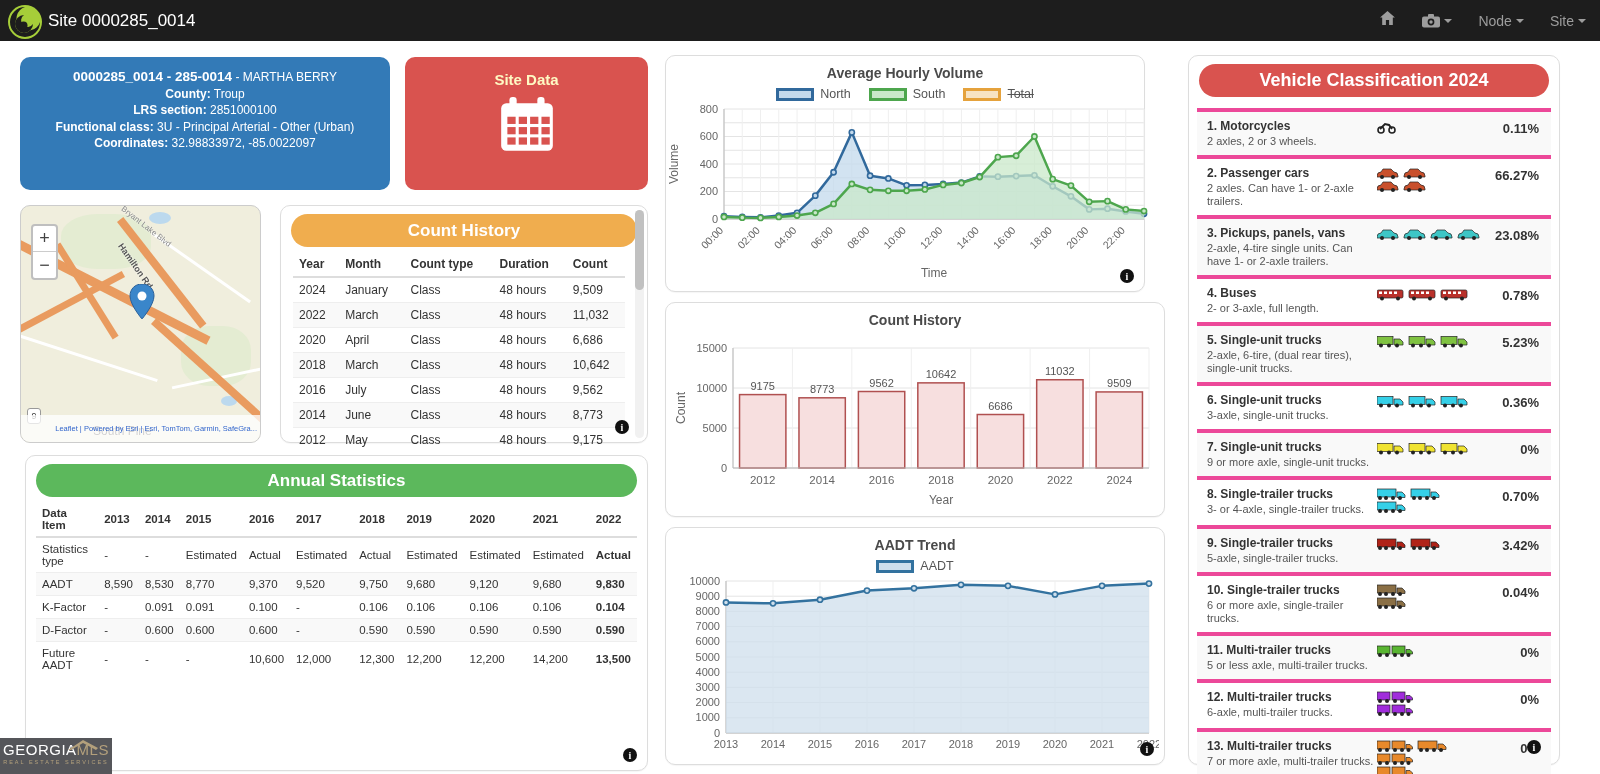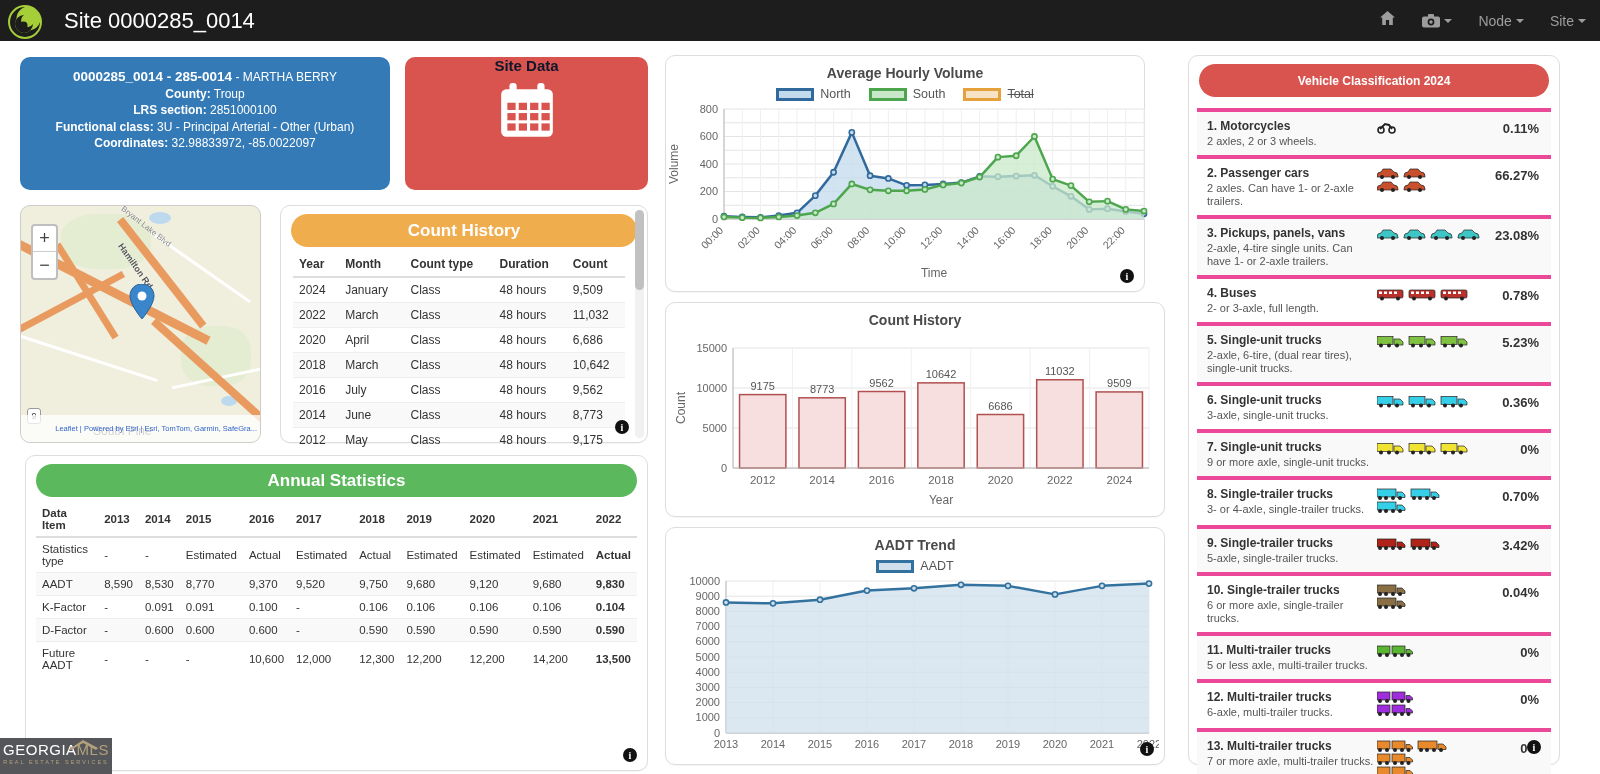--- a/index.html
+++ b/index.html
@@ -2,42 +2,42 @@
 <html><head>
 <meta charset="utf-8">
 <style>
   * { margin:0; padding:0; box-sizing:border-box; }
   html,body { width:1600px; height:774px; background:#fff; font-family:"Liberation Sans", sans-serif; overflow:hidden; }
   #app { position:relative; width:1600px; height:774px; background:#fff; }
 
   
   .navbar { position:absolute; left:0; top:0; width:1600px; height:41px; background:#1d1d1d; display:flex; align-items:center; }
   .nav-logo { width:40px; height:40px; margin-left:8px; }
-  .nav-title { color:#fff; font-size:22px; margin-left:16px; }
+  .nav-title { color:#fff; font-size:17px; margin-left:0; }
   .nav-right { position:absolute; right:14px; top:0; height:41px; display:flex; align-items:center; gap:26px; }
   .nav-btn { color:#9d9d9d; font-size:14px; display:flex; align-items:center; gap:4px; cursor:pointer; }
   .caret { width:0; height:0; border-left:4px solid transparent; border-right:4px solid transparent; border-top:4px solid #9d9d9d; display:inline-block; }
 
   
   .panel { position:absolute; background:#fff; border:1px solid #ddd; border-radius:10px; box-shadow:0 1px 1px rgba(0,0,0,.04); }
   .pill { position:absolute; left:10px; right:10px; top:8px; height:33px; border-radius:17px; color:#fff; font-weight:bold; font-size:17px; display:flex; align-items:center; justify-content:center; }
   .pill.orange { background:#f0ad4e; }
   .pill.green  { background:#5cb85c; }
-  .pill.red    { background:#d9534f; font-size:12px; }
+  .pill.red    { background:#d9534f; font-size:18px; }
   .info-badge { position:absolute; width:14px; height:14px; border-radius:50%; background:#111; color:#fff; font-size:10px; font-weight:bold; font-family:"Liberation Serif", serif; display:flex; align-items:center; justify-content:center; cursor:pointer; }
 
   
   .blue-card { position:absolute; left:20px; top:57px; width:370px; height:133px; background:#337ab7; border-radius:10px; color:#fff; text-align:center; padding-top:12px; font-size:12px; line-height:16.5px; }
   .blue-card .t1 { font-size:13.5px; font-weight:bold; }
   .blue-card .t1 small { font-weight:normal; font-size:12px; }
   .blue-card b { font-weight:bold; }
 
   
   .red-card { position:absolute; left:405px; top:57px; width:243px; height:133px; background:#d9534f; border-radius:10px; text-align:center; cursor:pointer; }
-  .red-card .label { color:#0f172a; font-size:15px; font-weight:bold; }
+  .red-card .label { color:#fef9c3; font-size:15px; margin-top:14px; font-weight:bold; }
   .red-card svg { margin-top:6px; }
 
   
   .map { position:absolute; left:20px; top:205px; width:241px; height:238px; border:1px solid #ccc; border-radius:10px; overflow:hidden; background:#f0eedd; }
   .road { position:absolute; background:#e99b5f; }
   .road.minor { background:#ffffff; }
   .water { position:absolute; background:#bcd9ee; border-radius:50%; }
   .greenpatch { position:absolute; background:#e4ecd2; border-radius:40%; }
   .map-label { position:absolute; color:#6b6b6b; font-size:9px; font-weight:bold; white-space:nowrap; text-shadow:0 0 2px #fff; }
   .zoomctl { position:absolute; left:10px; top:18px; width:27px; background:#fff; border:2px solid rgba(0,0,0,.25); border-radius:4px; }

